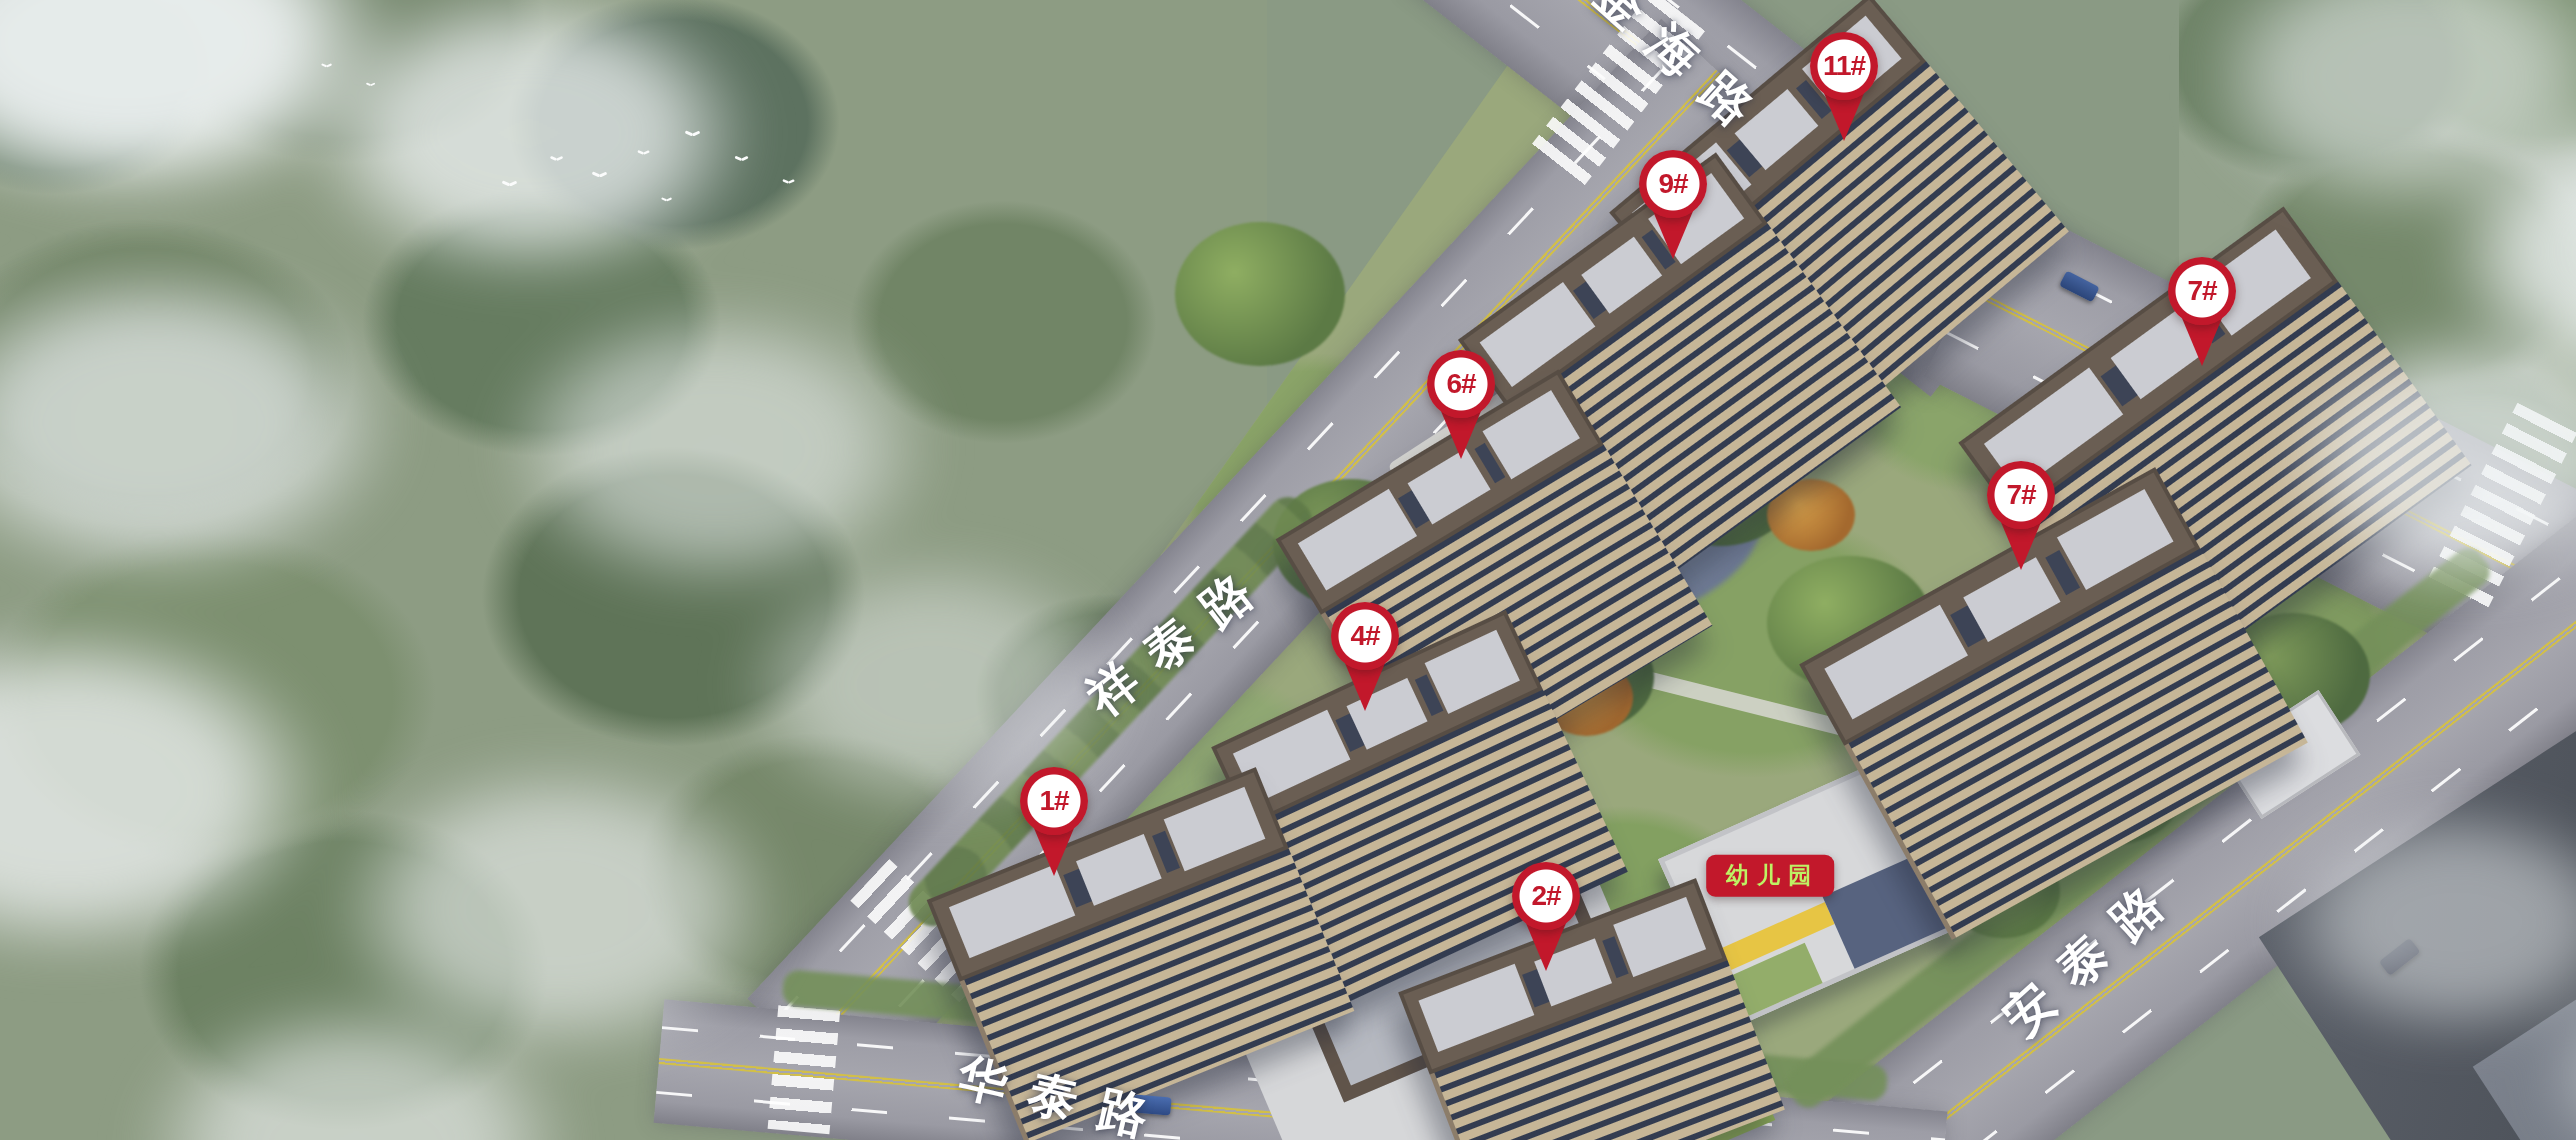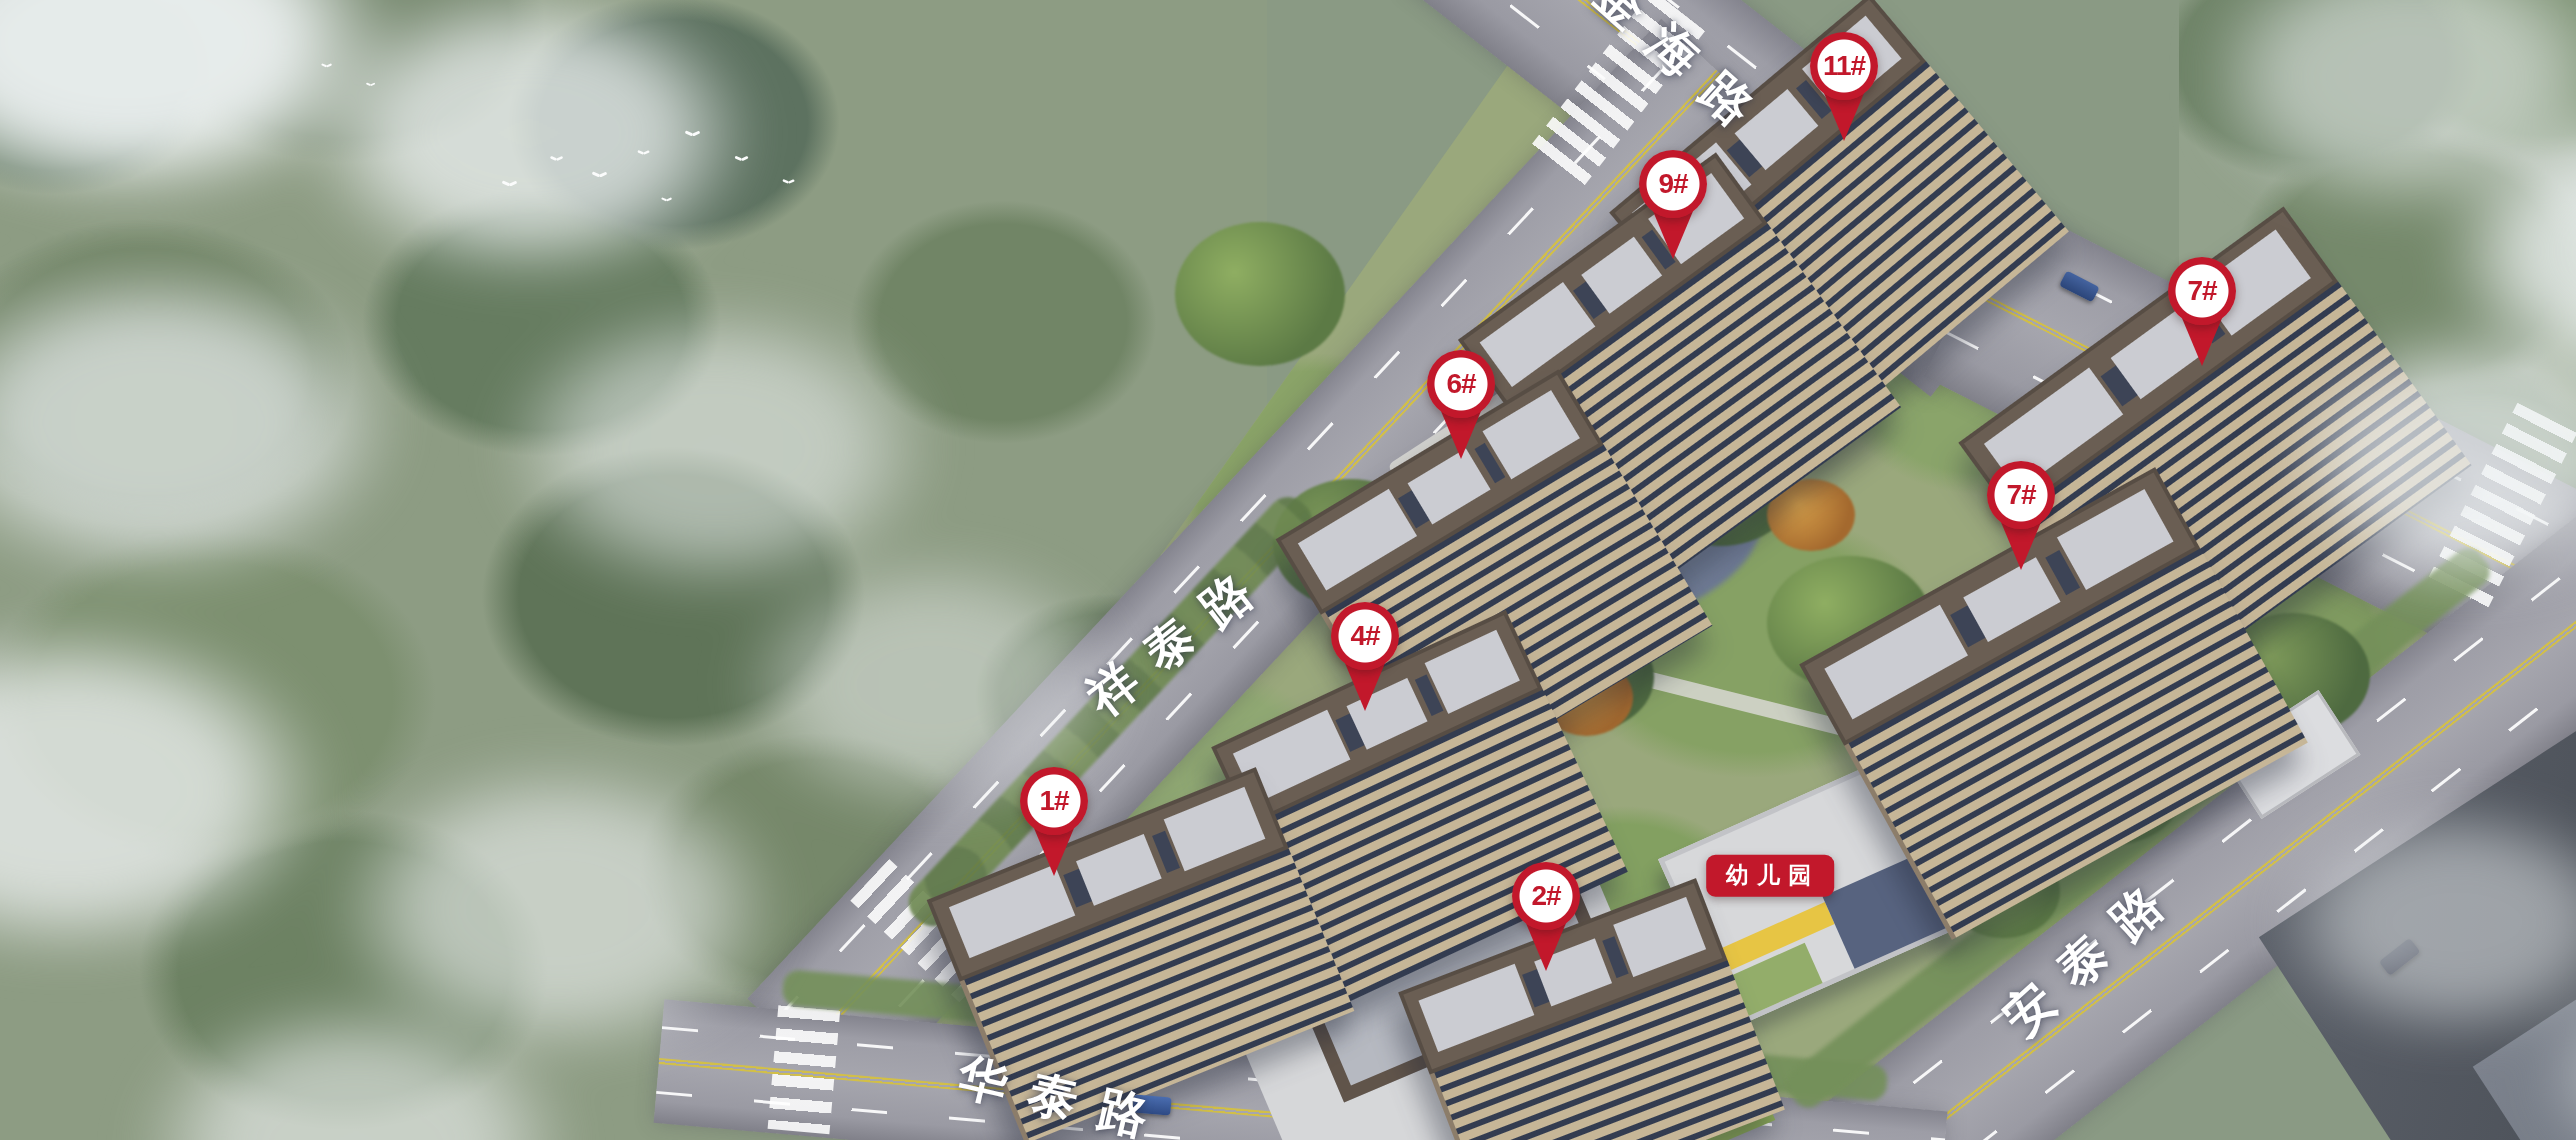--- a/index.html
+++ b/index.html
@@ -106,21 +106,21 @@
   
   .road-label{position:absolute;color:#fff;font-weight:bold;font-size:49px;letter-spacing:23px;white-space:nowrap;
     text-shadow:0 1.5px 9.3px rgba(50,55,75,.6),0 0 4.1px rgba(50,55,75,.35);transform:translate(-50%,-50%) rotate(0deg);}
   .pin{position:absolute;width:68px;height:109px;margin-left:-34px;margin-top:-34px;cursor:pointer;}
   .pin-tail{position:absolute;left:50%;top:54px;width:46px;height:55px;margin-left:-23px;background:#c2182b;
     clip-path:polygon(50% 100%,0 0,100% 0);}
   .pin-head{position:absolute;left:0;top:0;width:68px;height:68px;border-radius:50%;
     background:radial-gradient(circle at 50% 50%,#ffffff 0 26px,#c2182b 27px);display:flex;align-items:center;justify-content:center;
     box-shadow:0 3.1px 9.3px rgba(40,20,20,.35);}
   .pin-head span{color:#c2182b;font-weight:bold;font-size:28px;letter-spacing:-1px;}
-  .facility-label{position:absolute;transform:translate(-50%,-50%);background:#c2182b;color:#ffffff;font-weight:bold;
+  .facility-label{position:absolute;transform:translate(-50%,-50%);background:#c2182b;color:#bef264;font-weight:bold;
     font-size:23px;letter-spacing:8.2px;padding:5.2px 14.4px 6.2px 19.6px;border-radius:9.3px;white-space:nowrap;
     box-shadow:0 3.1px 8.2px rgba(40,20,20,.35);}
 </style>
 </head>
 <body>
 
 <div class="scene">
 
   <div class="forest forest-left"></div>
   <div class="forest forest-tr"></div>

